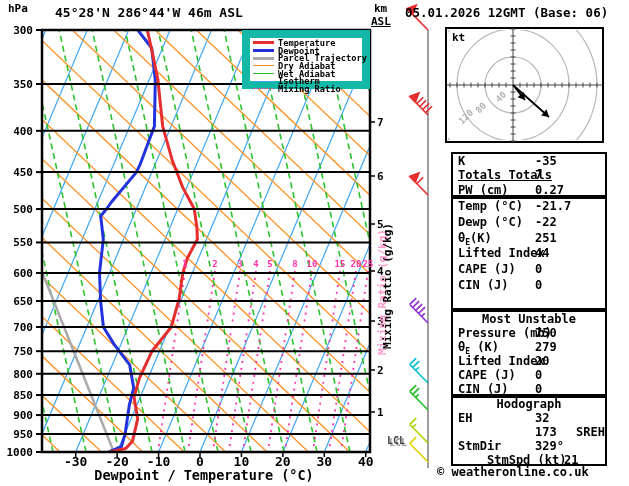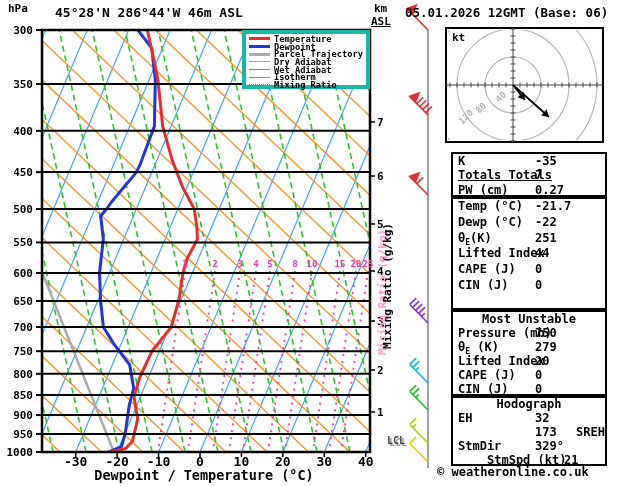--- a/index.html
+++ b/index.html
@@ -4,21 +4,21 @@
 <style>
   html,body{margin:0;padding:0;background:#fff;}
   body{width:629px;height:486px;position:relative;overflow:hidden;
        font-family:"DejaVu Sans Mono",monospace;color:#000;}
   .abs{position:absolute;}
   #chart-svg{position:absolute;left:0;top:0;}
   .title{font-weight:bold;font-size:13px;white-space:nowrap;}
   .unit-lbl{font-weight:bold;font-size:11px;white-space:nowrap;}
   
   #legend{left:242px;top:30px;width:128px;height:59px;background:#fff;
-          border:4px solid #14b8a6;box-sizing:border-box;padding:1px 0 0 3px;z-index:5;}
+          border:8px solid #14b8a6;box-sizing:border-box;padding:1px 0 0 3px;z-index:5;}
   .leg-row{display:flex;align-items:center;height:7.7px;}
   .leg-sample{width:21px;margin-right:4px;flex:0 0 21px;}
   .leg-label{font-size:8.7px;font-weight:bold;white-space:nowrap;}
   
   .stat-box{position:absolute;left:451px;width:156px;border:2px solid #000;
             box-sizing:border-box;background:#fff;font-size:12px;font-weight:bold;}
   .box-title{text-align:center;}
   .stat-row{position:relative;padding-left:5px;white-space:nowrap;}
   .stat-val{position:absolute;left:82px;top:0;}
   sub.theta{font-size:8px;}

